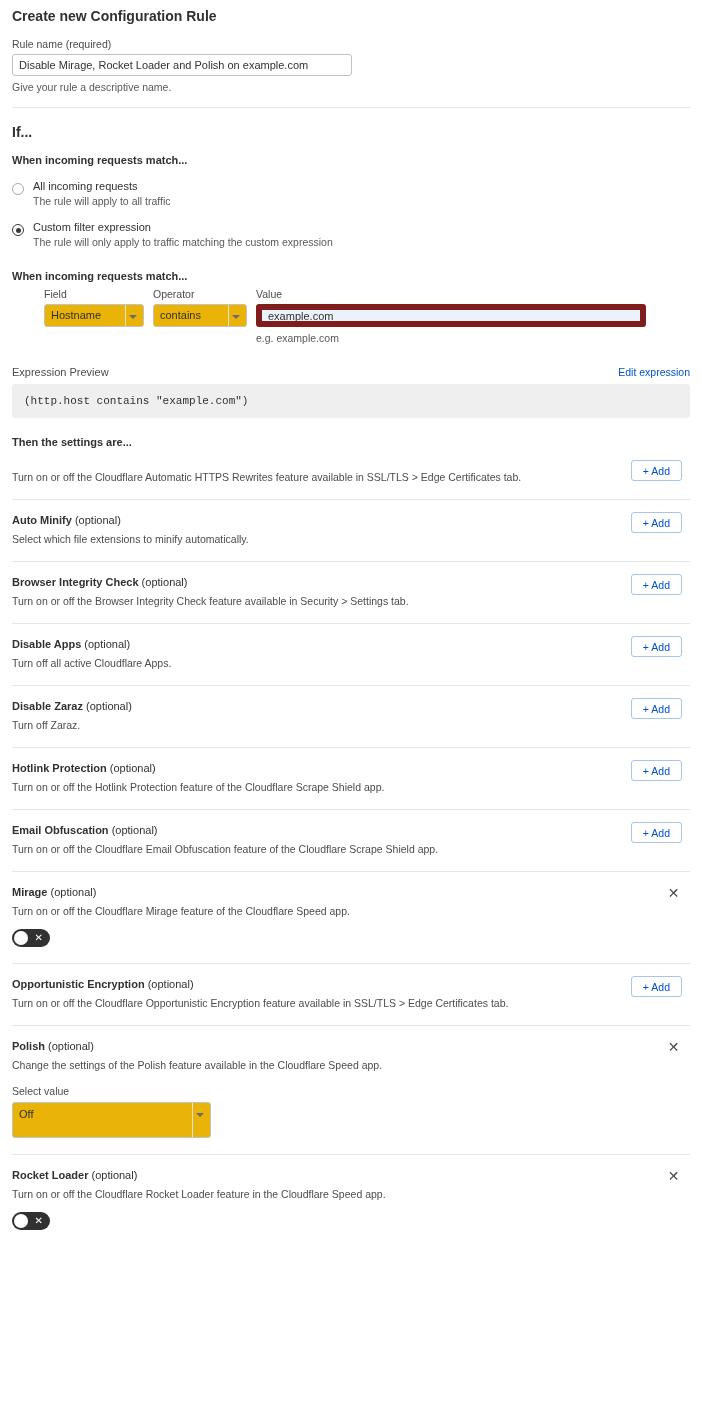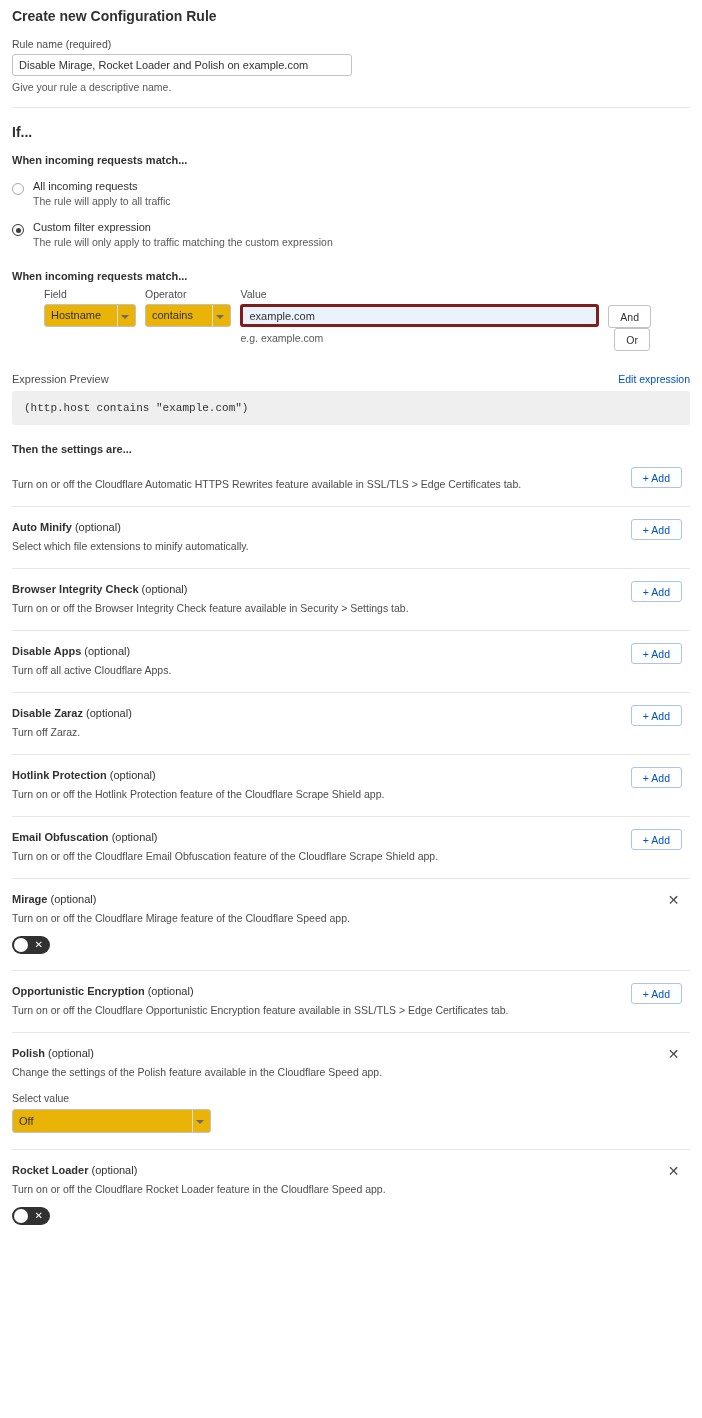--- a/index.html
+++ b/index.html
@@ -125,21 +125,21 @@
   }
   .select-box .divider {
     position: absolute;
     right: 17px; top: 0; bottom: 0;
     width: 1px; background: #e0e0e0;
   }
 
   #value-input {
     width: 100%;
     height: 23px;
-    border: 3px solid #7f1d1d;
+    border: 6px solid #7f1d1d;
     background: #eaf2fb;
   }
 
   .btn-andor {
     font-size: 10.5px;
     color: #313131;
     background: #fff;
     border: 1px solid #c2c2c2;
     border-radius: 3px;
     height: 23px;
@@ -247,21 +247,21 @@
     line-height: 18px;
     color: #fff;
   }
 
   .select-value-block { margin-top: 14px; }
   .select-value-block .lbl {
     font-size: 10.5px;
     color: #4c4c4c;
     margin-bottom: 5px;
   }
-  #polish-select { width: 199px; height: 24px; line-height: 22px; }
+  #polish-select { width: 199px; height: 36px; line-height: 22px; }
 </style>
 </head>
 <body>
 
 <div class="page">
 
   <div class="page-title">Create new Configuration Rule</div>
 
   <div>
     <div class="field-label">Rule name (required)</div>
@@ -311,24 +311,20 @@
         <span class="caret"></span>
       </div>
     </div>
 
     <div class="filter-col col-value">
       <div class="field-label">Value</div>
       <input class="text-input" id="value-input" type="text" value="example.com" style="">
       <div class="help-text">e.g. example.com</div>
     </div>
 
-    <div class="filter-col" style="padding-top:17px; margin-right:0;">
-      <button class="btn-andor">And</button>
-      <button class="btn-andor">Or</button>
-    </div>
   </div>
 
   <div class="expr-header">
     <span class="expr-label">Expression Preview</span>
     <a class="expr-edit">Edit expression</a>
   </div>
   <div class="expr-box">(http.host contains "example.com")</div>
 
   <div class="then-heading">Then the settings are...</div>
 

